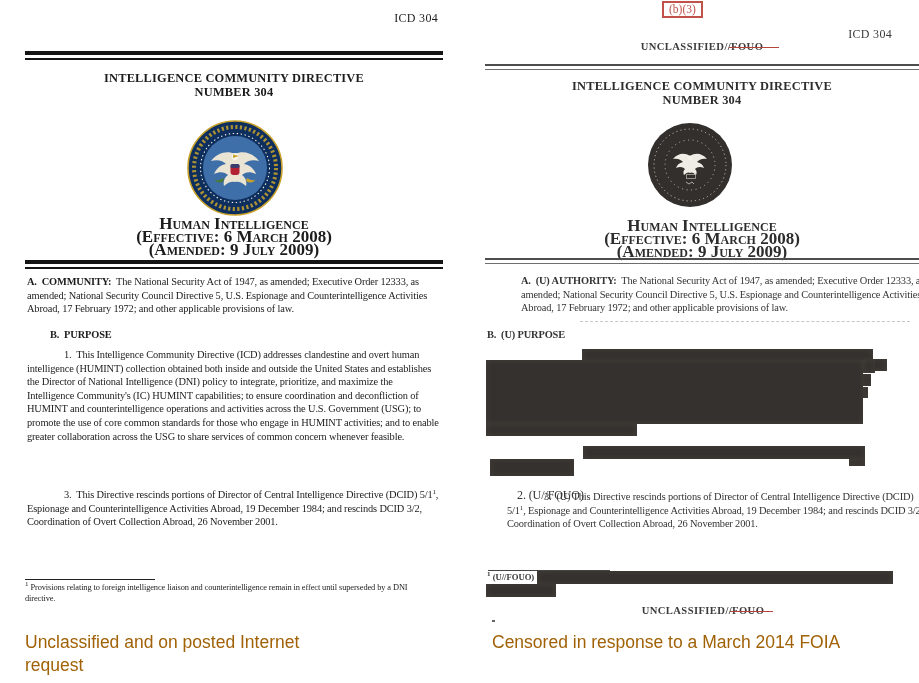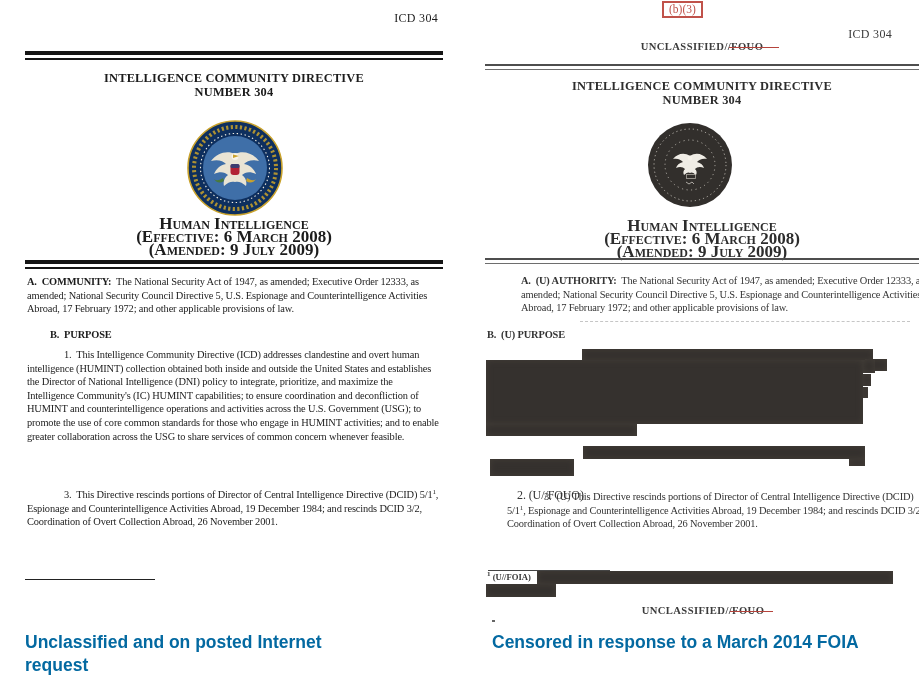--- a/index.html
+++ b/index.html
@@ -15,22 +15,22 @@
   .rule-dark{left:0;right:0;height:3px;border-top:4px solid #151515;border-bottom:2px solid #151515;}
   .rule-gray{left:0;right:0;height:3px;border-top:2.5px solid #4e4e4e;border-bottom:1.5px solid #6e6e6e;}
   .title{width:100%;text-align:center;font-weight:bold;font-size:12.4px;line-height:13.8px;letter-spacing:.2px;}
   .subhead{width:100%;text-align:center;font-weight:bold;font-variant:small-caps;font-size:17px;line-height:12.8px;}
   .bodytext{font-size:10.4px;line-height:13.6px;letter-spacing:-0.15px;white-space:pre-wrap;text-align:left;}
   .indent{text-indent:37px;}
   .blabel{font-weight:bold;}
   sup{font-size:7px;line-height:0;}
   .fn-rule{border-top:1.5px solid #222;height:0;}
   .footnote{font-size:8.4px;line-height:10.6px;letter-spacing:-0.1px;white-space:pre-wrap;}
-  .caption{position:absolute;font-family:"Liberation Sans", sans-serif;font-weight:bold;
-           font-size:17.5px;line-height:23px;color:#0369a1;}
+  .caption{position:absolute;font-family:"Liberation Sans", sans-serif;font-weight:normal;
+           font-size:17.5px;line-height:23px;color:#a16207;}
   
   .b3-box{border:2px solid #c0524a;color:#c0524a;font-size:11.5px;padding:0 5px 1px 5px;background:rgba(255,255,255,.6);}
   .banner{width:410px;text-align:center;font-size:10.6px;letter-spacing:.4px;color:#3c3c3c;font-weight:bold;}
   .fouo-strike{position:relative;display:inline-block;}
   .fouo-strike::after{content:"";position:absolute;left:-2px;right:-16px;top:52%;border-top:1.8px solid #b5443c;}
   .fouo-strike.short::after{right:-9px;}
   .redact{background:#35312e;box-shadow:inset 0 0 6px rgba(70,64,58,.9);}
   .plabel{font-weight:normal;font-size:12px;letter-spacing:-0.1px;margin-top:44px;}
   .dotted-artifact{border-top:1px dashed #c6c6c6;height:0;}
   .fn-label{font-weight:bold;font-size:8.6px;}
@@ -75,20 +75,21 @@
   <div class="abs bodytext" style="top:275px;left:2px;width:414px;"><span class="blabel">A.  COMMUNITY:</span><span>  The National Security Act of 1947, as amended; Executive Order 12333, as amended; National Security Council Directive 5, U.S. Espionage and Counterintelligence Activities Abroad, 17 February 1972; and other applicable provisions of law.</span></div>
 
   <div class="abs bodytext blabel" style="top:328px;left:14px;margin-left:11px;">B.  PURPOSE</div>
 
   <div class="abs bodytext indent" style="top:348px;left:2px;width:414px;">1.  This Intelligence Community Directive (ICD) addresses clandestine and overt human intelligence (HUMINT) collection obtained both inside and outside the United States and establishes the Director of National Intelligence (DNI) policy to integrate, prioritize, and maximize the Intelligence Community's (IC) HUMINT capabilities; to ensure coordination and deconfliction of HUMINT and counterintelligence operations and activities across the U.S. Government (USG); to promote the use of core common standards for those who engage in HUMINT activities; and to enable greater collaboration across the USG to share services of common concern whenever feasible.</div>
 
 
   <div class="abs bodytext indent" style="top:488px;left:2px;width:414px;"><span>3.  This Directive rescinds portions of Director of Central Intelligence Directive (DCID) 5/1</span><sup>1</sup><span>, Espionage and Counterintelligence Activities Abroad, 19 December 1984; and rescinds DCID 3/2, Coordination of Overt Collection Abroad, 26 November 2001.</span></div>
 
   <div class="abs fn-rule" style="top:579px;left:0;width:130px;"></div>
+  <div class="abs footnote" style="top:583px;left:0;width:412px;"><sup>1</sup><span> Provisions relating to foreign intelligence liaison and counterintelligence remain in effect until superseded by a DNI directive.</span></div>
 </div>
 
 <div class="caption" style="left:25px;top:631px;width:320px;">Unclassified and on posted Internet request</div>
 
 <div id="right-page" class="page">
   <div class="abs b3-box" style="top:1px;left:177px;">(b)(3)</div>
   <div class="abs doc-ref" style="top:27px;right:27px;color:#3a3a3a;">ICD 304</div>
 
   <div class="abs banner" style="top:41px;left:12px;"><span>UNCLASSIFIED//</span><span class="fouo-strike">FOUO</span></div>
 
@@ -135,21 +136,21 @@
   <div class="abs redact" style="top:424px;left:1px;width:151px;height:12px;"></div>
 
   <div class="abs plabel" style="top:444px;left:32px;">2.  (U//FOUO)</div>
   <div class="abs redact" style="top:446px;left:98px;width:282px;height:13px;"></div>
   <div class="abs redact" style="top:459px;left:364px;width:16px;height:7px;"></div>
   <div class="abs redact" style="top:459px;left:5px;width:84px;height:17px;"></div>
 
   <div class="abs bodytext indent" style="top:490px;left:2px;width:418px;margin-left:20px;"><span>3.  (U) This Directive rescinds portions of Director of Central Intelligence Directive (DCID) 5/1</span><sup>1</sup><span>, Espionage and Counterintelligence Activities Abroad, 19 December 1984; and rescinds DCID 3/2, Coordination of Overt Collection Abroad, 26 November 2001.</span></div>
 
   <div class="abs fn-rule" style="top:570px;left:3px;width:122px;border-top-color:#444;"></div>
-  <div class="abs fn-label" style="top:572px;left:2px;"><sup>1</sup><span> (U//FOIA)</span></div>
+  <div class="abs fn-label" style="top:572px;left:2px;"><sup>1</sup><span> (U//FOUO)</span></div>
   <div class="abs redact" style="top:571px;left:52px;width:356px;height:13px;"></div>
   <div class="abs redact" style="top:584px;left:1px;width:70px;height:13px;"></div>
   <div class="abs speck" style="top:620px;left:7px;"></div>
 
   <div class="abs banner" style="top:605px;left:10px;width:416px;"><span>UNCLASSIFIED//</span><span class="fouo-strike short">FOUO</span></div>
 </div>
 
 <div class="caption" style="left:492px;top:631px;width:420px;">Censored in response to a March 2014 FOIA</div>
 
 </body></html>

